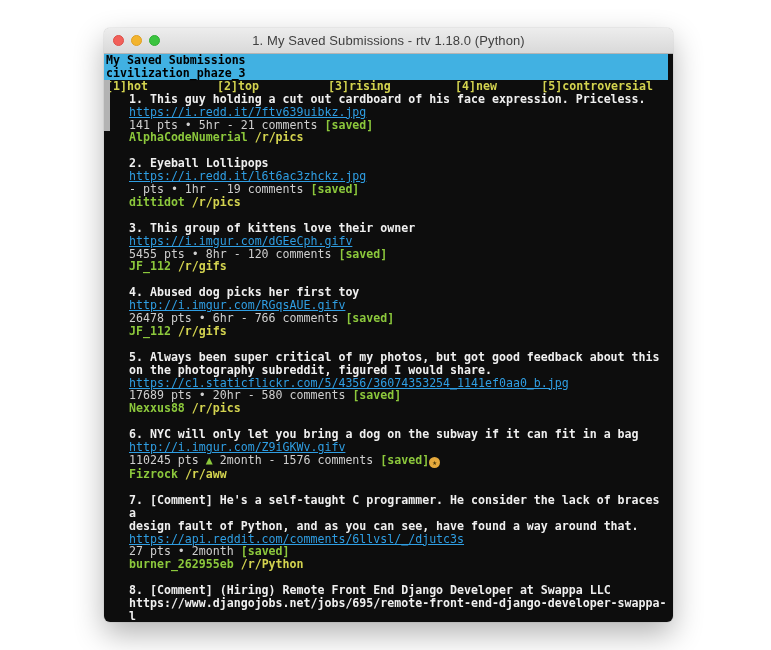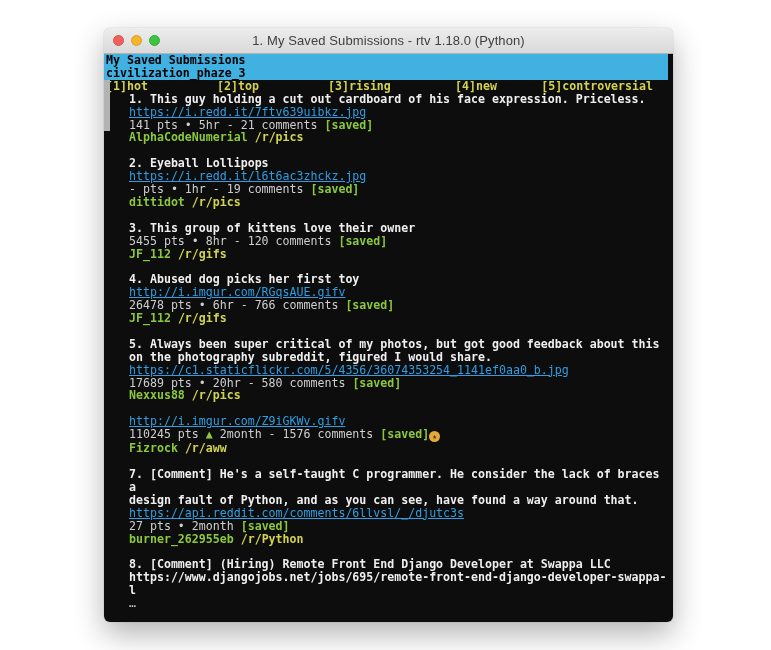--- a/index.html
+++ b/index.html
@@ -98,40 +98,42 @@
 
       <div class="item">
         <div class="line t-title">2. Eyeball Lollipops</div>
         <div class="line t-url">https://i.redd.it/l6t6ac3zhckz.jpg</div>
         <div class="line t-stats"><span>- pts • 1hr - 19 comments </span><span class="saved">[saved]</span></div>
         <div class="line"><span class="author">dittidot</span><span class="subreddit">/r/pics</span></div>
       </div>
 
       <div class="item">
         <div class="line t-title">3. This group of kittens love their owner</div>
+        <div class="line t-url">https://i.imgur.com/dGEeCph.gifv</div>
         <div class="line t-stats"><span>5455 pts • 8hr - 120 comments </span><span class="saved">[saved]</span></div>
         <div class="line"><span class="author">JF_112</span><span class="subreddit">/r/gifs</span></div>
       </div>
 
       <div class="item">
         <div class="line t-title">4. Abused dog picks her first toy</div>
         <div class="line t-url">http://i.imgur.com/RGqsAUE.gifv</div>
         <div class="line t-stats"><span>26478 pts • 6hr - 766 comments </span><span class="saved">[saved]</span></div>
         <div class="line"><span class="author">JF_112</span><span class="subreddit">/r/gifs</span></div>
       </div>
 
       <div class="item">
         <div class="line t-title">5. Always been super critical of my photos, but got good feedback about this
 on the photography subreddit, figured I would share.</div>
         <div class="line t-url">https://c1.staticflickr.com/5/4356/36074353254_1141ef0aa0_b.jpg</div>
         <div class="line t-stats"><span>17689 pts • 20hr - 580 comments </span><span class="saved">[saved]</span></div>
         <div class="line"><span class="author">Nexxus88</span><span class="subreddit">/r/pics</span></div>
       </div>
 
       <div class="item">
+        <div class="line t-title">6. NYC will only let you bring a dog on the subway if it can fit in a bag</div>
         <div class="line t-url">http://i.imgur.com/Z9iGKWv.gifv</div>
         <div class="line t-stats"><span>110245 pts </span><span class="arrow">▲</span><span> 2month - 1576 comments </span><span class="saved">[saved]</span><span class="gilded">★</span></div>
         <div class="line"><span class="author">Fizrock</span><span class="subreddit">/r/aww</span></div>
       </div>
 
       <div class="item">
         <div class="line t-title">7. [Comment] He's a self-taught C programmer. He consider the lack of braces a
 design fault of Python, and as you can see, have found a way around that.</div>
         <div class="line t-url">https://api.reddit.com/comments/6llvsl/_/djutc3s</div>
         <div class="line t-stats"><span>27 pts • 2month </span><span class="saved">[saved]</span></div>

